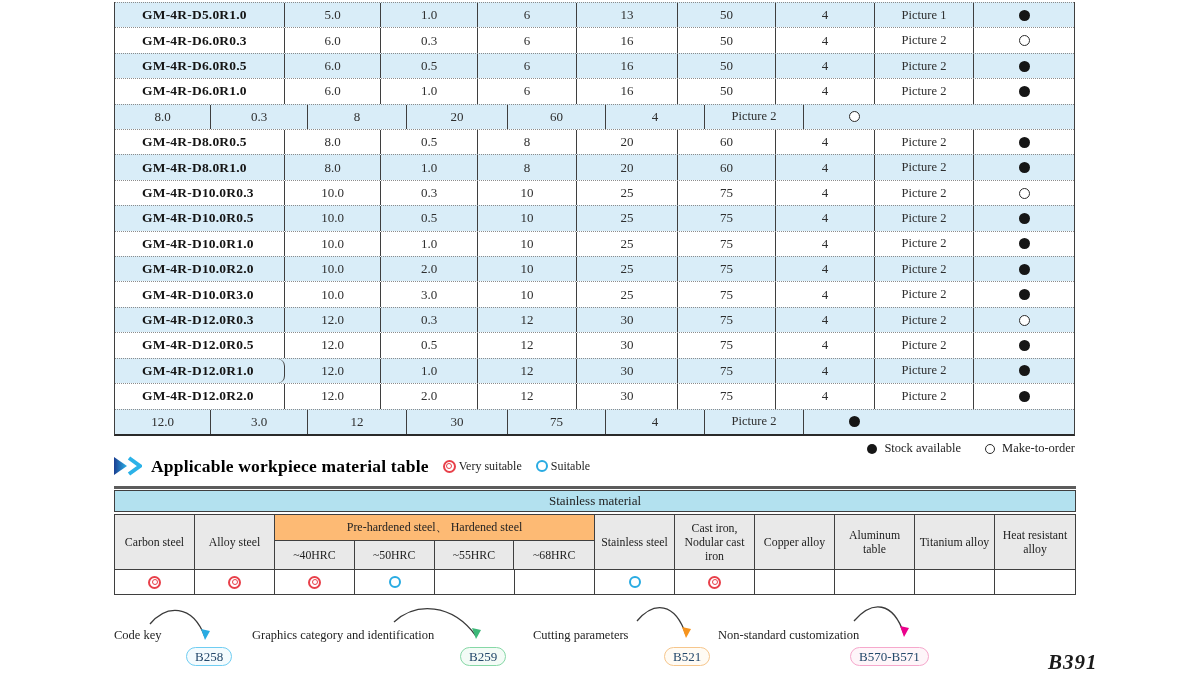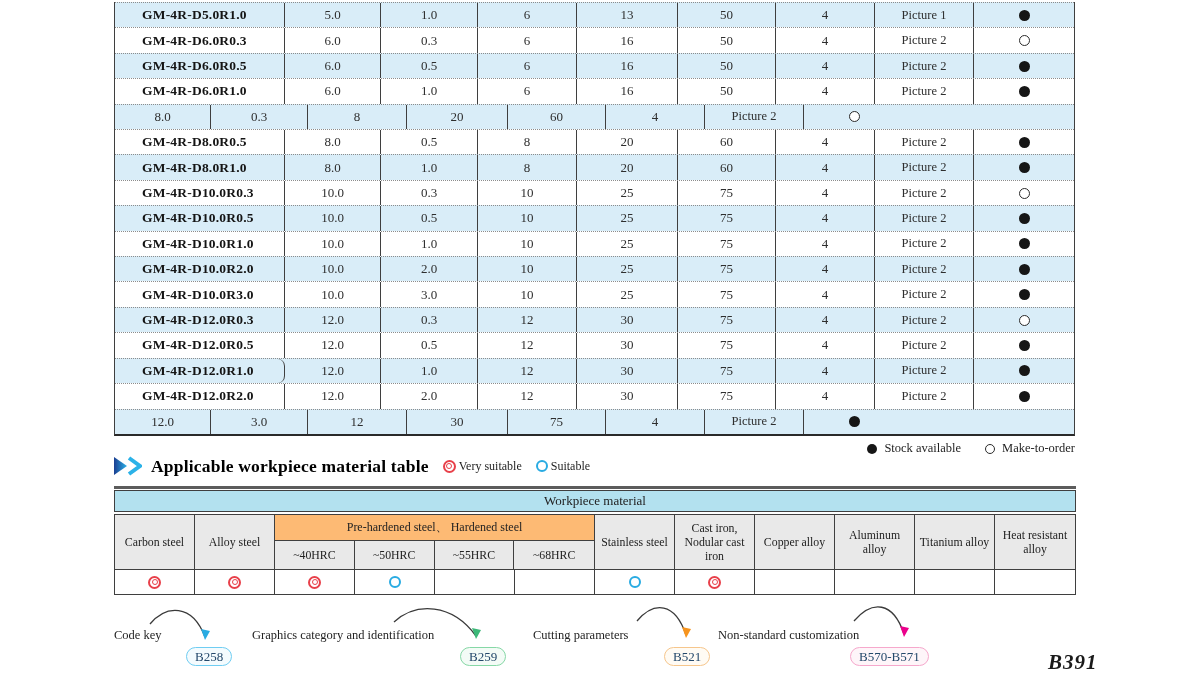--- a/index.html
+++ b/index.html
@@ -321,37 +321,37 @@
     <h2 class="section-title">Applicable workpiece material table</h2>
     <div class="sh-legend">
       <span class="sym-very"></span>
       <span>Very suitable</span>
       <span class="sym-suit lbl2" style="margin-left:11px"></span>
       <span>Suitable</span>
     </div>
   </div>
 
   <div class="wp-table">
-    <div class="wp-title">Workpiece material</div>
+    <div class="wp-title">Stainless material</div>
     <div class="wp-header-row">
       <div class="wp-cell">Carbon steel</div>
       <div class="wp-cell">Alloy steel</div>
       <div class="wp-group">
         <div class="wp-group-label">Pre-hardened steel、 Hardened steel</div>
         <div class="wp-sub-row">
           <div class="wp-cell">~40HRC</div>
           <div class="wp-cell">~50HRC</div>
           <div class="wp-cell">~55HRC</div>
           <div class="wp-cell">~68HRC</div>
         </div>
       </div>
       <div class="wp-cell">Stainless steel</div>
       <div class="wp-cell">Cast iron, Nodular cast iron</div>
       <div class="wp-cell">Copper alloy</div>
-      <div class="wp-cell">Aluminum alloy</div>
+      <div class="wp-cell">Aluminum table</div>
       <div class="wp-cell">Titanium alloy</div>
       <div class="wp-cell">Heat resistant alloy</div>
     </div>
     <div class="wp-data-row" id="wp-data-row">
         <div class="wp-dcell">
           <span class="sym-very"></span>
         </div>
         <div class="wp-dcell">
           <span class="sym-very"></span>
         </div>

